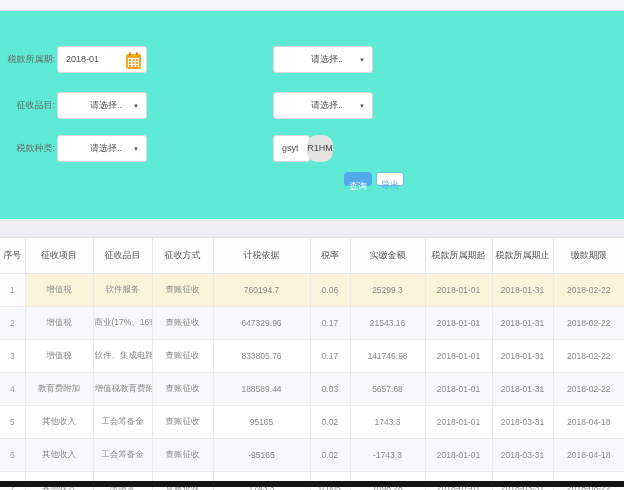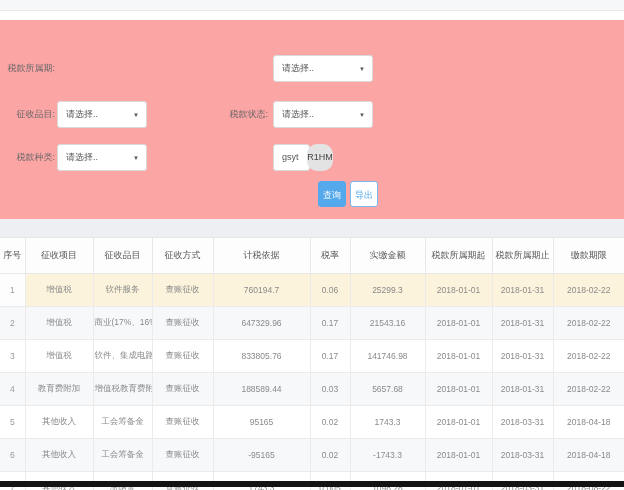--- a/index.html
+++ b/index.html
@@ -1,35 +1,35 @@
 <!DOCTYPE html>
 <html><head>
 <meta charset="utf-8">
 <style>
   html,body{margin:0;padding:0;background:#fff;}
   body{font-family:"Liberation Sans","DejaVu Sans",sans-serif;}
   .screen{position:relative;width:624px;height:490px;background:#fff;overflow:hidden;}
 
   .topstrip{position:absolute;left:0;top:0;width:624px;height:10px;background:#f6f7f8;border-bottom:1px solid #e8e8e8;}
 
-  .filters{position:absolute;left:0;top:20px;width:624px;height:208px;background:#fca5a5;}
+  .filters{position:absolute;left:0;top:11px;width:624px;height:208px;background:#5eead4;}
   .fieldlabel{position:absolute;font-size:9px;color:#666;text-align:right;width:70px;line-height:27px;}
   .box{position:absolute;height:25px;background:#fff;border:1px solid #d8d8d8;border-radius:3px;
        font-size:9px;color:#555;line-height:25px;padding-left:8px;box-sizing:content-box;}
-  .selectbox{cursor:pointer;}
+  .selectbox{cursor:pointer;text-align:center;}
   .caret{position:absolute;right:7px;top:0;font-size:6px;color:#555;line-height:27px;}
   .calicon{position:absolute;right:5px;top:5px;width:15px;height:17px;}
   .smallinput{}
   .captchabox{position:absolute;height:27px;background:#e3e3e3;border-radius:10px;
        font-size:9px;color:#444;text-align:center;line-height:27px;cursor:pointer;}
 
-  .btn{position:absolute;width:28px;height:26px;border-radius:3px;font-size:9px;line-height:26px;
-       text-align:center;cursor:pointer;box-sizing:border-box;}
+  .btn{position:absolute;width:28px;height:14px;border-radius:3px;font-size:9px;line-height:26px;
+       text-align:center;cursor:pointer;box-sizing:border-box;margin-left:26px;}
   .btn.primary{background:#54a8ec;color:#fff;border:1px solid #54a8ec;}
-  .btn.outline{background:#fff;color:#54a8ec;border:1px solid #77b9ee;}
+  .btn.outline{background:#fff;color:#54a8ec;border:1px solid #77b9ee;font-family:Liberation Mono, monospace;}
 
   .band{position:absolute;left:0;top:219px;width:624px;height:18px;background:#edeff2;}
 
   table.grid{position:absolute;left:0;top:237px;width:624px;border-collapse:collapse;table-layout:fixed;
        border-top:1px solid #e7e7e7;}
   table.grid th{height:33px;font-weight:normal;font-size:9px;color:#555;background:#fdfdfd;
        border-right:1px solid #e7e7e7;border-bottom:1px solid #e7e7e7;overflow:hidden;white-space:nowrap;text-align:center;}
   table.grid td{height:30px;font-size:8.5px;color:#8a8a8a;background:#fff;
        border-right:1px solid #ebebeb;border-bottom:1px solid #ebebeb;overflow:hidden;white-space:nowrap;text-align:center;}
   table.grid th:last-child,table.grid td:last-child{border-right:none;}
@@ -43,39 +43,60 @@
 </head>
 <body>
 
 <div class="screen">
 
   <div class="topstrip"></div>
 
   <div class="filters">
 
     <span class="fieldlabel" style="left:-15px;top:35px;">税款所属期:</span>
+    <div class="box" style="left:57px;top:35px;width:80px;">
+      <span>2018-01</span>
+      <span class="calicon">
+        <svg width="15" height="17" viewBox="0 0 15 17">
+          <rect x="0" y="2" width="15" height="15" rx="2" fill="#f5a623"></rect>
+          <rect x="3" y="0" width="2" height="4" rx="1" fill="#e08e00"></rect>
+          <rect x="10" y="0" width="2" height="4" rx="1" fill="#e08e00"></rect>
+          <rect x="2" y="6" width="11" height="9" fill="#fff"></rect>
+          <g fill="#f5a623">
+            <rect x="3" y="7" width="2" height="2"></rect>
+              <rect x="6.5" y="7" width="2" height="2"></rect>
+              <rect x="10" y="7" width="2" height="2"></rect>
+            <rect x="3" y="10" width="2" height="2"></rect>
+              <rect x="6.5" y="10" width="2" height="2"></rect>
+              <rect x="10" y="10" width="2" height="2"></rect>
+            <rect x="3" y="13" width="2" height="2"></rect>
+              <rect x="6.5" y="13" width="2" height="2"></rect>
+              <rect x="10" y="13" width="2" height="2"></rect>
+          </g>
+        </svg>
+      </span>
+    </div>
 
     <span class="fieldlabel" style="left:-15px;top:81px;">征收品目:</span>
     <div class="box selectbox" style="left:57px;top:81px;width:80px;">
       <span>请选择..</span>
       <span class="caret">▼</span>
     </div>
 
     <span class="fieldlabel" style="left:-15px;top:124px;">税款种类:</span>
     <div class="box selectbox" style="left:57px;top:124px;width:80px;">
       <span>请选择..</span>
       <span class="caret">▼</span>
     </div>
 
     <div class="box selectbox" style="left:273px;top:35px;width:90px;">
       <span>请选择..</span>
       <span class="caret">▼</span>
     </div>
 
-    <span class="fieldlabel" style="left:198px;top:81px;">税款状态:</span>
     <div class="box selectbox" style="left:273px;top:81px;width:90px;">
       <span>请选择..</span>
       <span class="caret">▼</span>
     </div>
 
     <div class="box smallinput" style="left:273px;top:124px;width:27px;">
       <span>gsyt</span>
     </div>
     <div class="captchabox" style="left:307px;top:124px;width:26px;">
       <span>R1HM</span>

